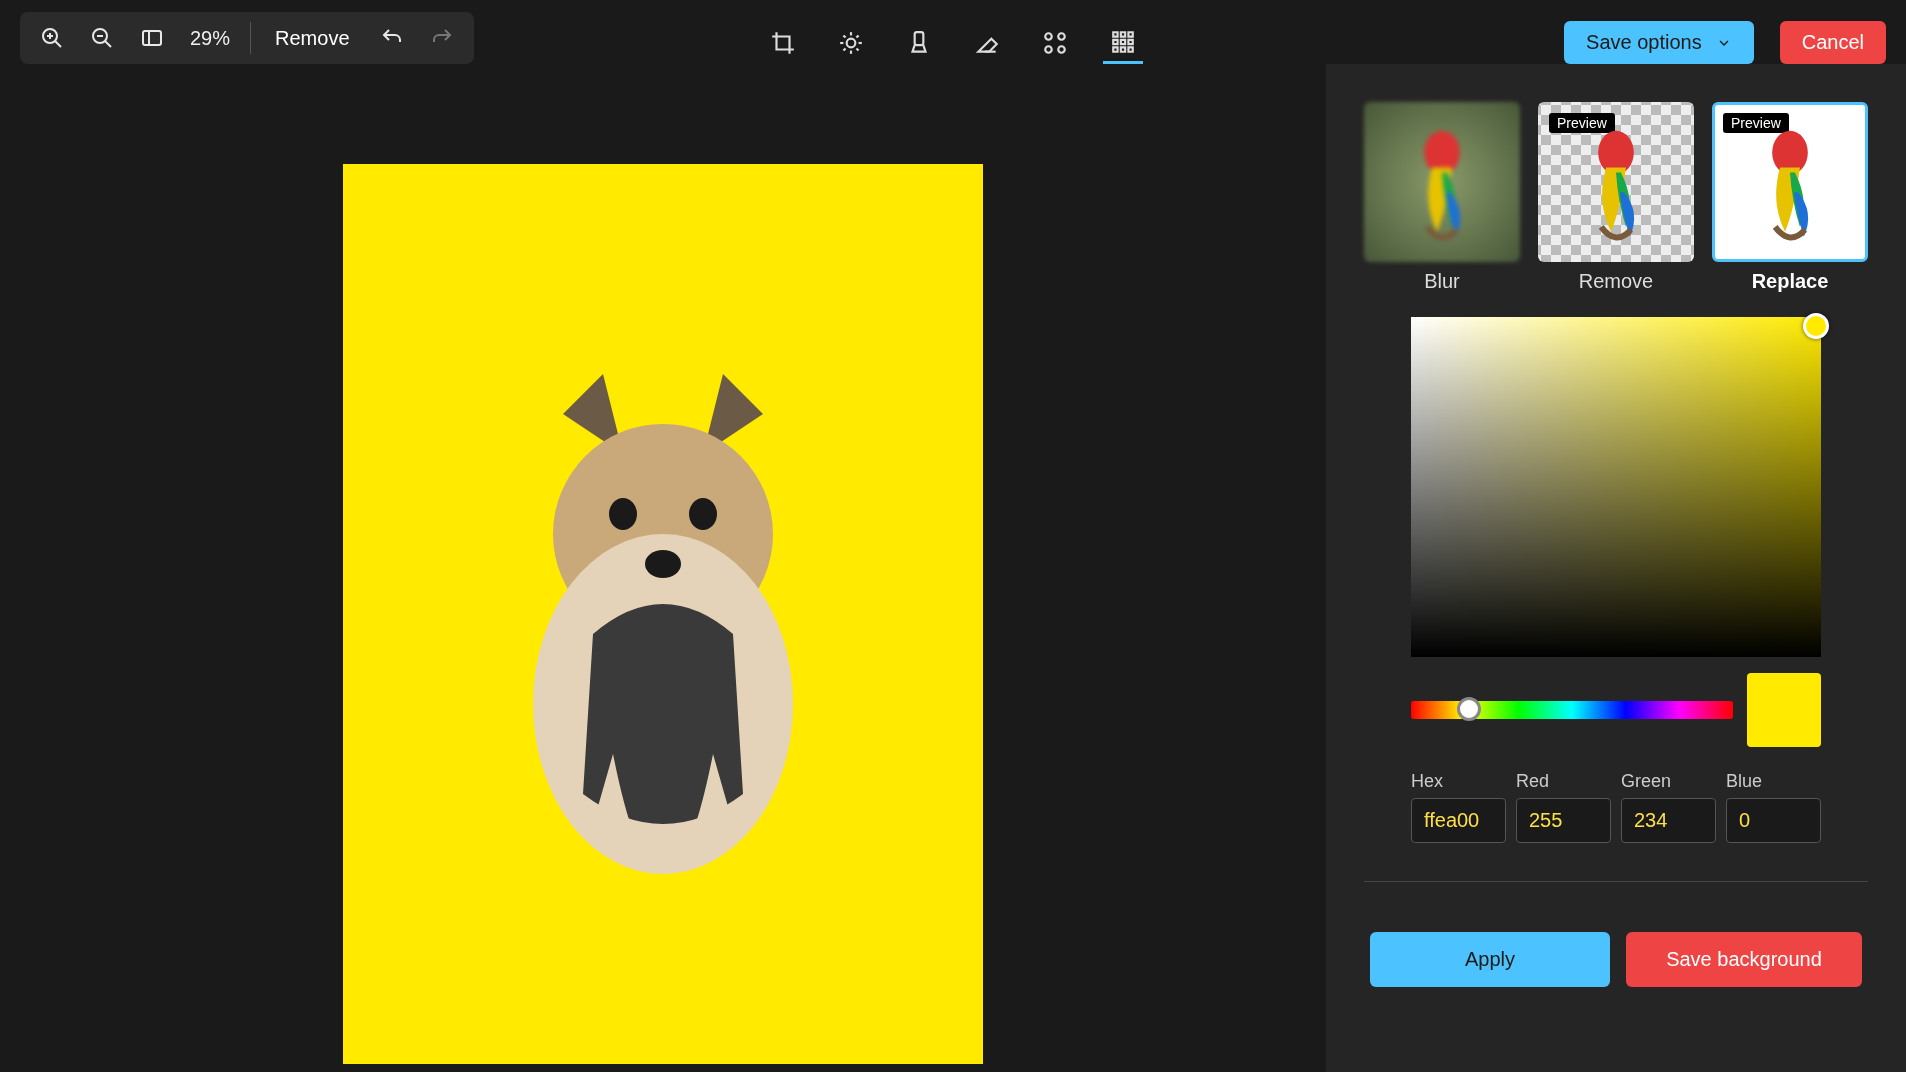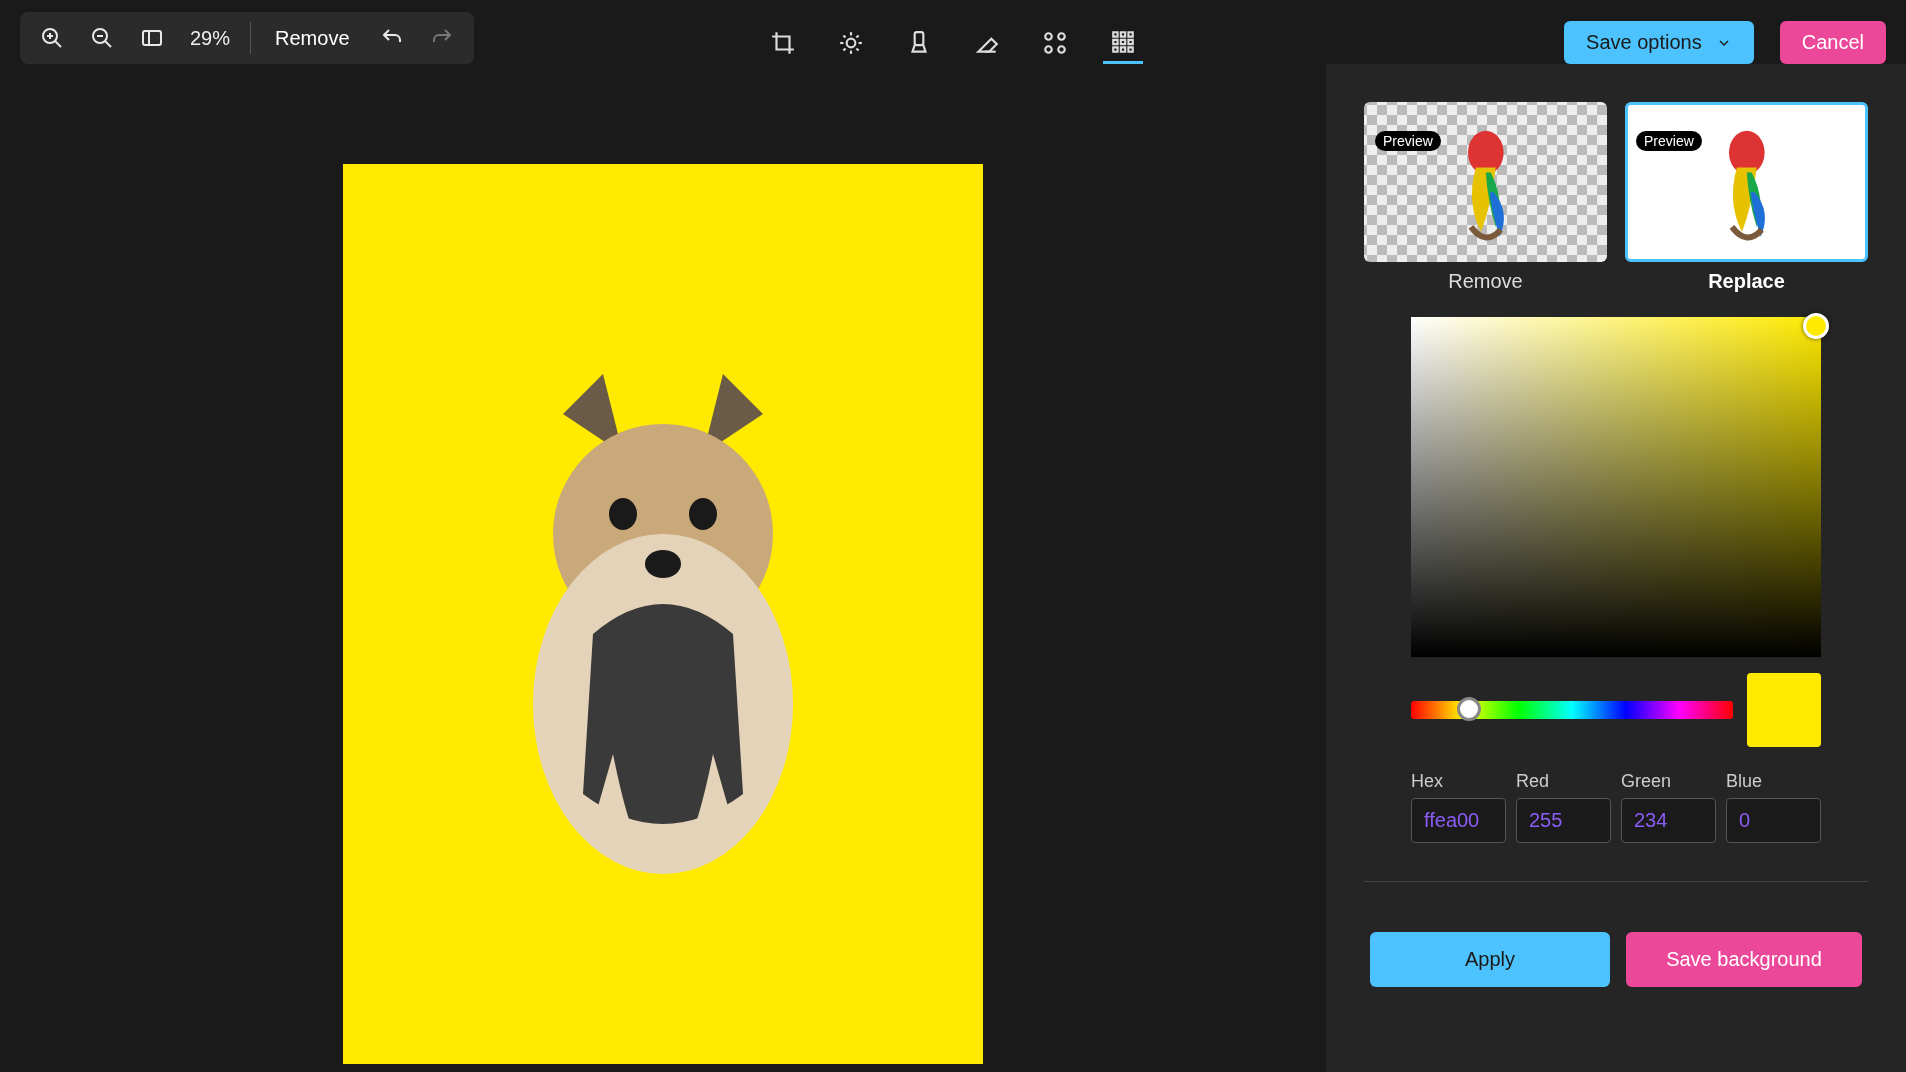--- a/index.html
+++ b/index.html
@@ -55,21 +55,21 @@
     background: #4cc2ff;
     color: #1a1a1a;
     border: none;
     padding: 10px 22px;
     font-size: 20px;
     border-radius: 6px;
     cursor: pointer;
     display: flex; align-items: center; gap: 14px;
   }
   .btn-secondary {
-    background: #ec4899;
+    background: #ef4444;
     color: #fff;
     border: none;
     padding: 10px 22px;
     font-size: 20px;
     border-radius: 6px;
     cursor: pointer;
   }
   .chev { width: 16px; height: 16px; }
   
   .workspace {
@@ -118,26 +118,26 @@
     width: 100%;
     height: 160px;
     border-radius: 6px;
     border: 3px solid transparent;
     position: relative;
     overflow: hidden;
   }
   .bg-opt.selected .bg-thumb { border-color: #4cc2ff; }
   .preview-tag {
     position: absolute;
-    top: 26px; left: 8px;
+    top: 8px; left: 8px;
     background: #000;
     color: #fff;
     font-size: 14px;
     padding: 2px 8px;
-    border-radius: 10px;
+    border-radius: 3px;
   }
   .bg-label { text-align: center; font-size: 20px; margin-top: 8px; color: #ddd; }
   .bg-opt.selected .bg-label { font-weight: 600; color: #fff; }
   .blur-bg { background: radial-gradient(circle at 50% 50%, #8a9a6a, #4a5a3a); filter: blur(2px); }
   .checker-bg {
     background-image:
       linear-gradient(45deg,#bbb 25%,transparent 25%),
       linear-gradient(-45deg,#bbb 25%,transparent 25%),
       linear-gradient(45deg,transparent 75%,#bbb 75%),
       linear-gradient(-45deg,transparent 75%,#bbb 75%);
@@ -199,21 +199,21 @@
     gap: 10px;
     width: 410px;
     margin: 0 auto;
   }
   .ci { flex: 1; }
   .ci .lbl { font-size: 18px; color: #ccc; margin-bottom: 6px; }
   .ci input {
     width: 100%;
     background: #1a1a1a;
     border: 1px solid #555;
-    color: #8b5cf6;
+    color: #fde047;
     font-size: 20px;
     padding: 10px 12px;
     border-radius: 4px;
   }
   .panel-hr { border: none; border-top: 1px solid #444; margin: 38px 0 50px; }
   .panel-actions {
     display: flex;
     gap: 16px;
     padding: 0 6px;
   }
@@ -337,20 +337,34 @@
           <ellipse cx="190" cy="210" rx="18" ry="14" fill="#1a1a1a"></ellipse>
           <path d="M140 400 Q160 500 180 510 Q140 510 120 470 Z" fill="#e4d3b8"></path>
           <path d="M240 400 Q220 500 200 510 Q240 510 260 470 Z" fill="#e4d3b8"></path>
         </svg>
       </div>
     </div>
   </div>
 
   <div class="panel">
     <div class="bg-options">
+      <div class="bg-opt">
+        <div class="bg-thumb blur-bg">
+          <div class="parrot">
+            <svg viewBox="0 0 100 140">
+                <ellipse cx="50" cy="40" rx="18" ry="22" fill="#d33"></ellipse>
+                <path d="M40 55 Q30 90 45 120 Q55 95 60 55Z" fill="#e6c200"></path>
+                <path d="M55 60 Q70 90 60 115 Q52 90 50 60Z" fill="#19a84a"></path>
+                <path d="M58 80 Q75 100 64 125 Q56 100 54 80Z" fill="#1e6fd6"></path>
+                <path d="M35 115 Q50 135 65 118" stroke="#7a5a3a" stroke-width="6" fill="none"></path>
+              </svg>
+          </div>
+        </div>
+        <div class="bg-label">Blur</div>
+      </div>
       <div class="bg-opt">
         <div class="bg-thumb checker-bg">
           <span class="preview-tag">Preview</span>
           <div class="parrot">
             <svg viewBox="0 0 100 140">
                 <ellipse cx="50" cy="40" rx="18" ry="22" fill="#d33"></ellipse>
                 <path d="M40 55 Q30 90 45 120 Q55 95 60 55Z" fill="#e6c200"></path>
                 <path d="M55 60 Q70 90 60 115 Q52 90 50 60Z" fill="#19a84a"></path>
                 <path d="M58 80 Q75 100 64 125 Q56 100 54 80Z" fill="#1e6fd6"></path>
                 <path d="M35 115 Q50 135 65 118" stroke="#7a5a3a" stroke-width="6" fill="none"></path>

